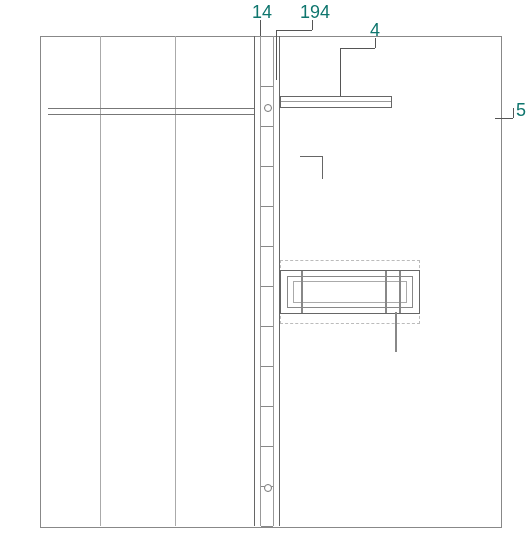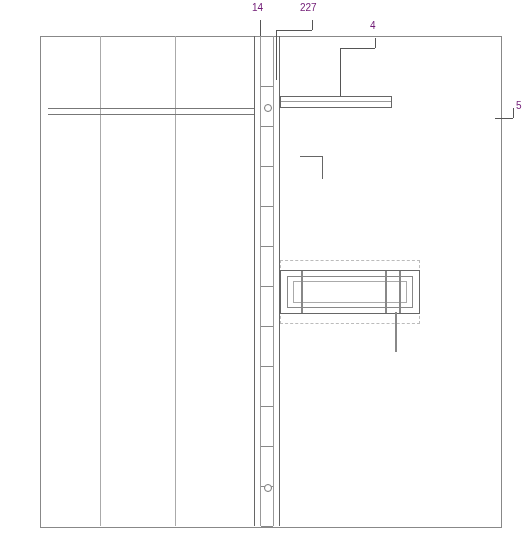--- a/index.html
+++ b/index.html
@@ -153,22 +153,22 @@
     left: 300px;
     top: 156px;
     width: 22px;
     height: 22px;
     border-top: 1px solid #666;
     border-right: 1px solid #666;
   }
   
   .label {
     position: absolute;
-    font-size: 10px;
-    color: #701a75;
+    font-size: 18px;
+    color: #0f766e;
     white-space: nowrap;
   }
   .leader {
     position: absolute;
     background: #555;
   }
   .leader.h { height: 1px; }
   .leader.v { width: 1px; }
 </style>
 </head>
@@ -214,21 +214,21 @@
     <div class="inner2"></div>
   <div class="vline" style="left: 20px;"></div>
       <div class="vline" style="left: 104px;"></div>
       <div class="vline" style="left: 118px;"></div>
     </div>
   <div class="assembly-hang"></div>
 
   <span class="label" style="left:252px; top:2px;">14</span>
   <div class="leader v" style="left:260px; top:20px; height:16px;"></div>
 
-  <span class="label" style="left:300px; top:2px;">227</span>
+  <span class="label" style="left:300px; top:2px;">194</span>
   <div class="leader v" style="left:312px; top:20px; height:10px;"></div>
   <div class="leader h" style="left:276px; top:30px; width:36px;"></div>
   <div class="leader v" style="left:276px; top:30px; height:50px;"></div>
 
   <span class="label" style="left:370px; top:20px;">4</span>
   <div class="leader v" style="left:375px; top:38px; height:10px;"></div>
   <div class="leader h" style="left:340px; top:48px; width:35px;"></div>
   <div class="leader v" style="left:340px; top:48px; height:48px;"></div>
 
   <span class="label" style="left:516px; top:100px;">5</span>

